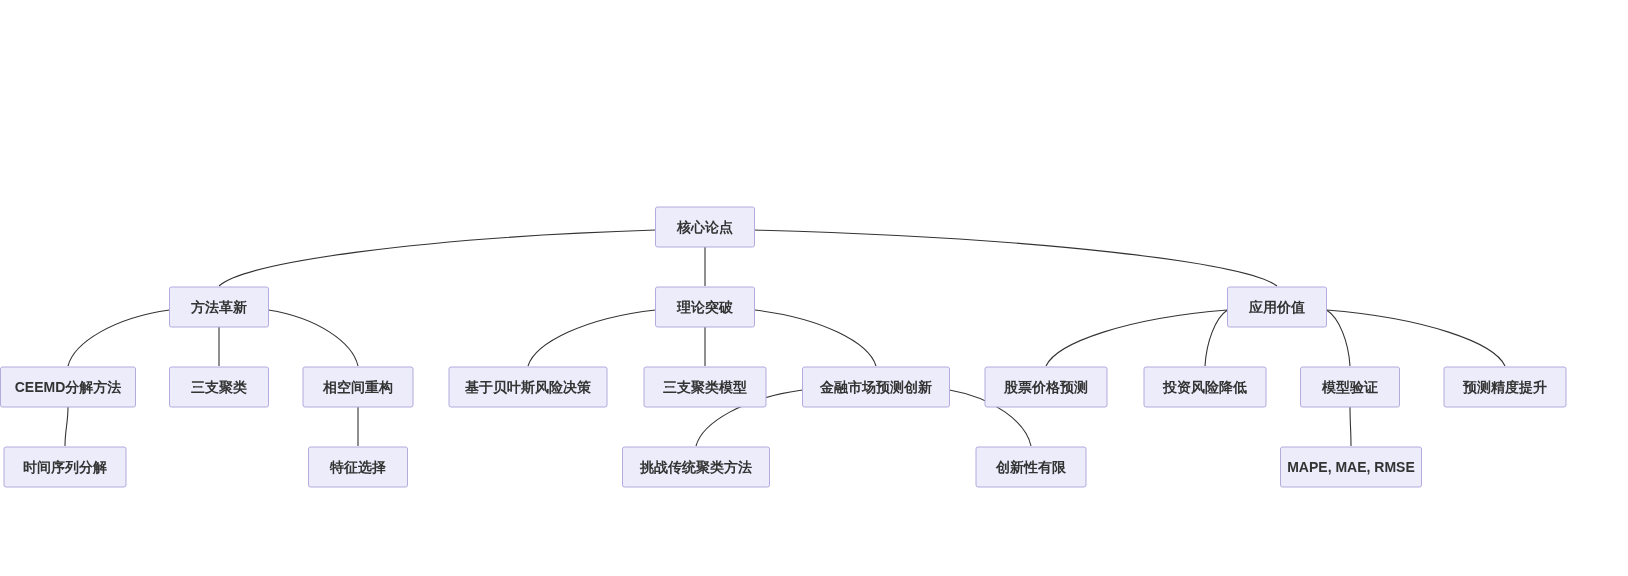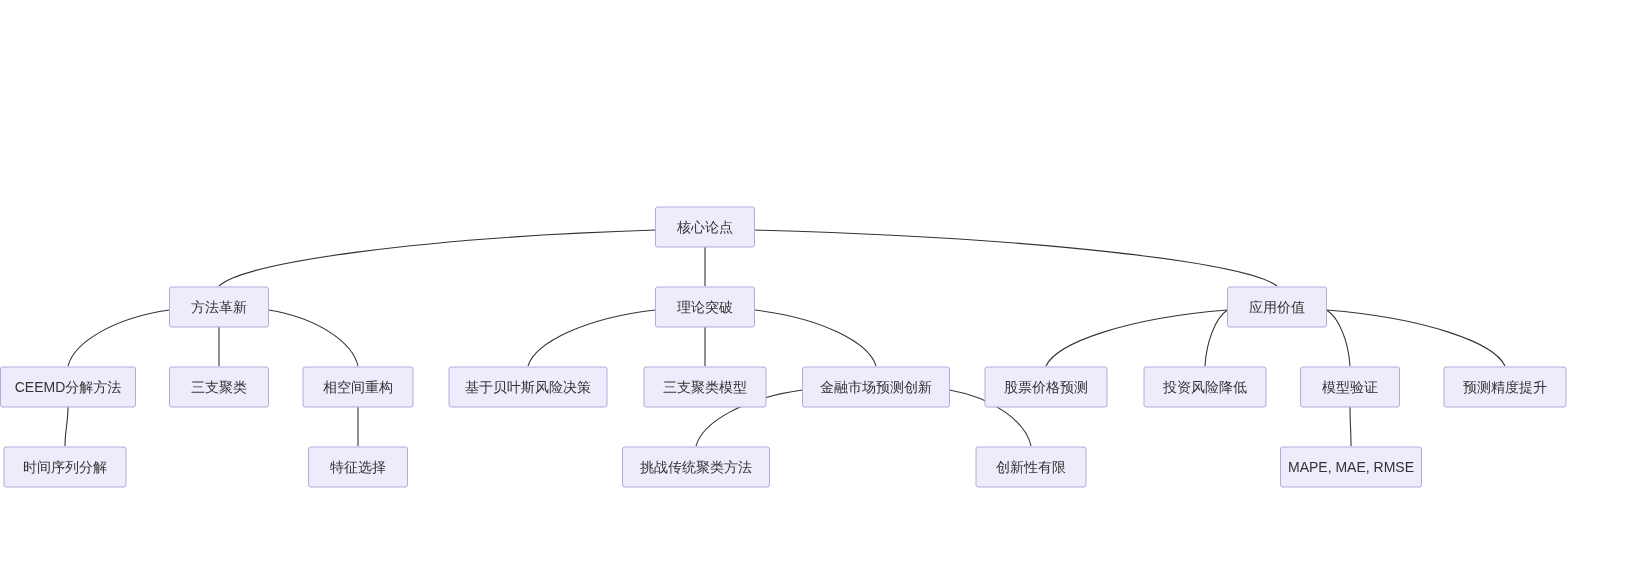--- a/index.html
+++ b/index.html
@@ -10,20 +10,21 @@
   body {
     width: 1628px;
     height: 576px;
     font-family: "Liberation Sans", "DejaVu Sans", sans-serif;
     overflow: hidden;
   }
   #diagram-root {
     position: relative;
     width: 1555px;
     height: 576px;
+    font-weight: bold;
   }
   svg#graph {
     position: absolute;
     top: 0;
     left: 0;
     width: 1628px;
     height: 576px;
     display: block;
   }
   .node-rect {

